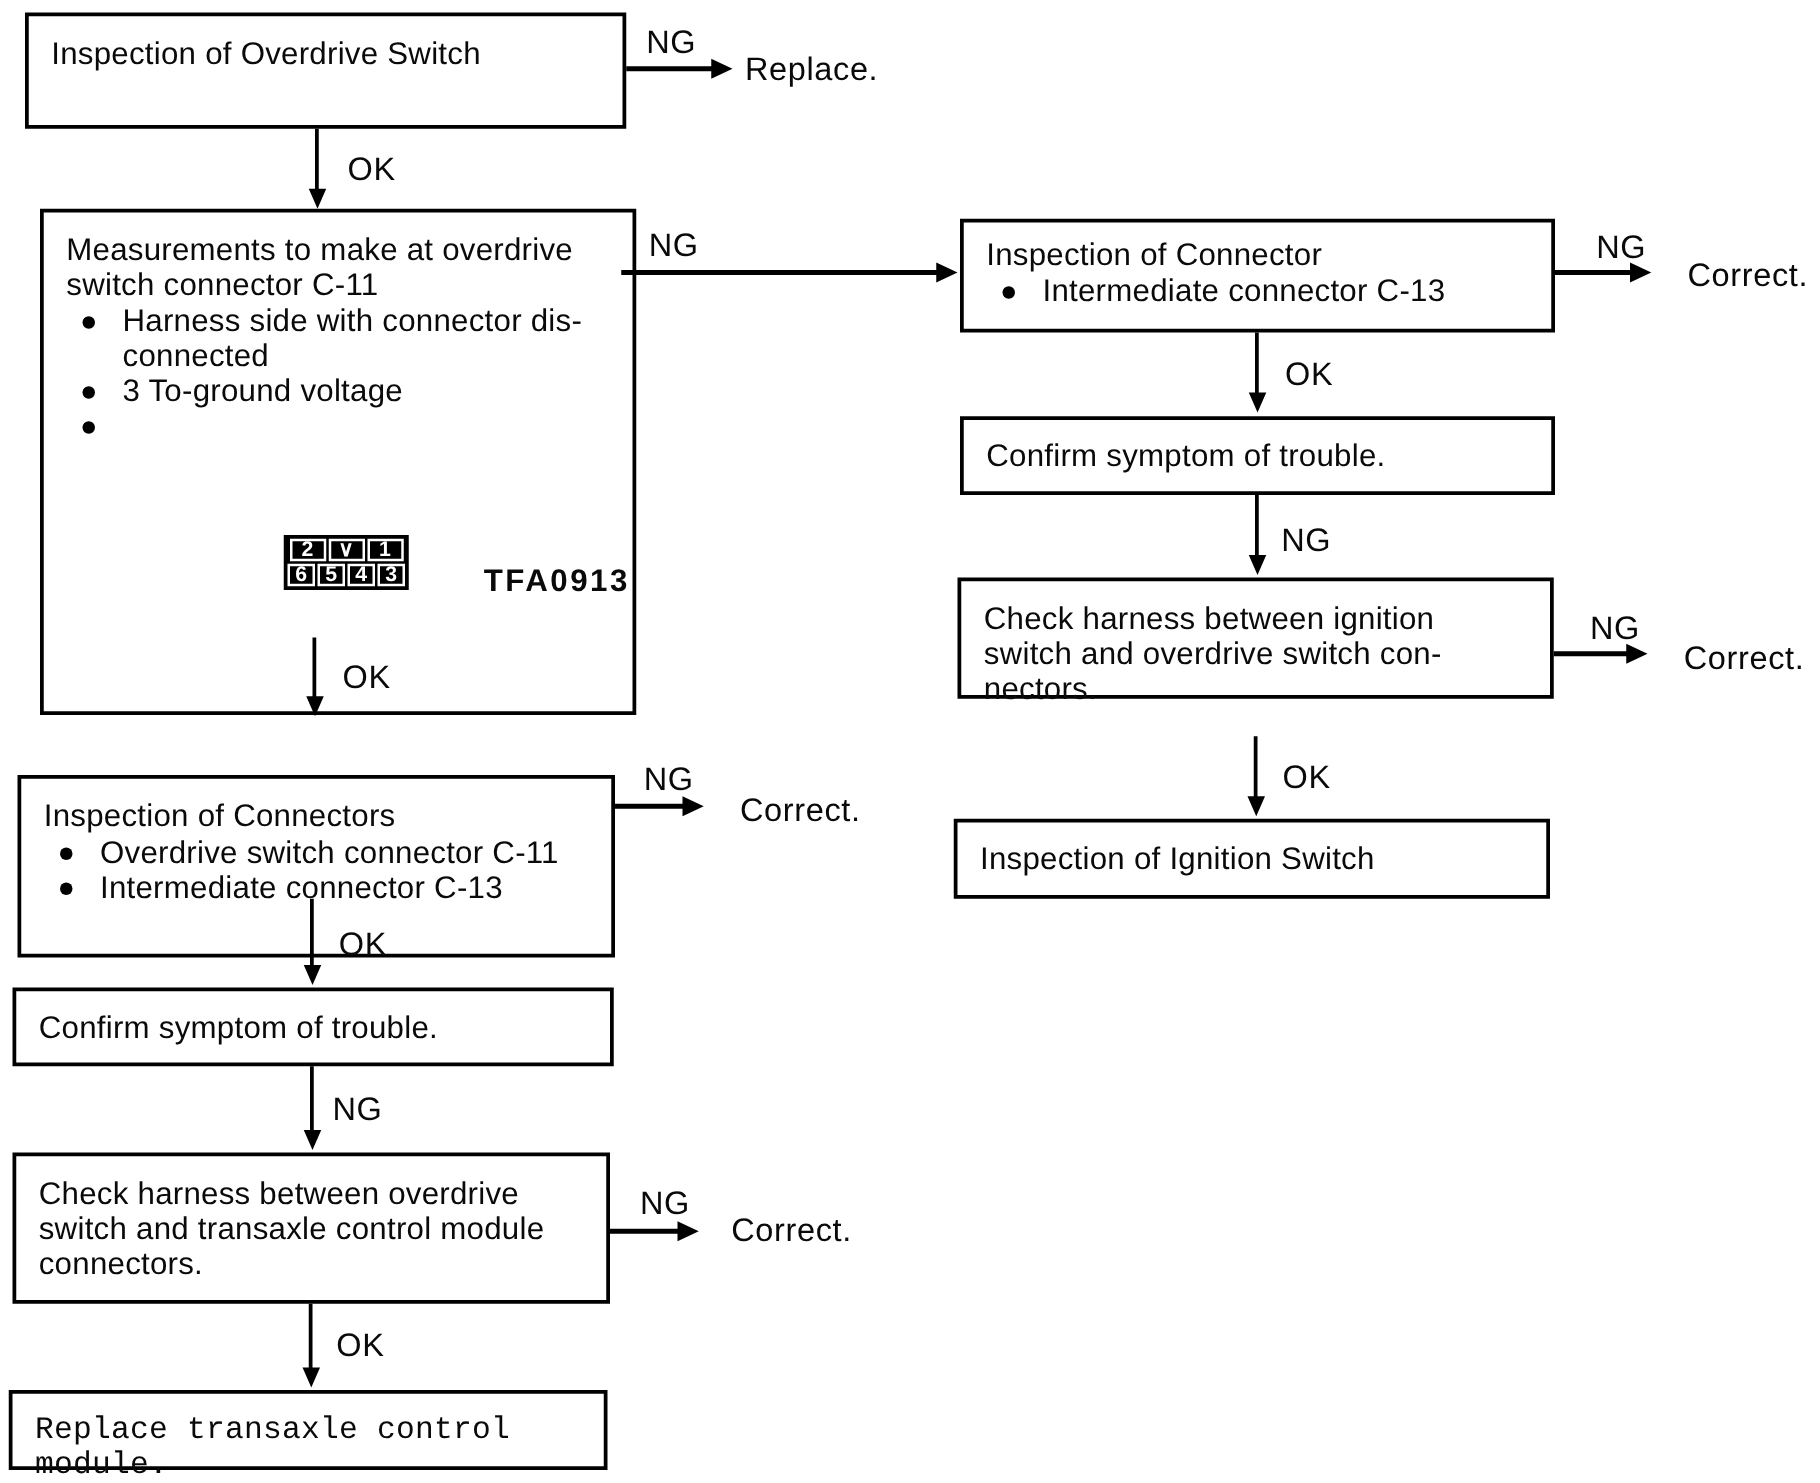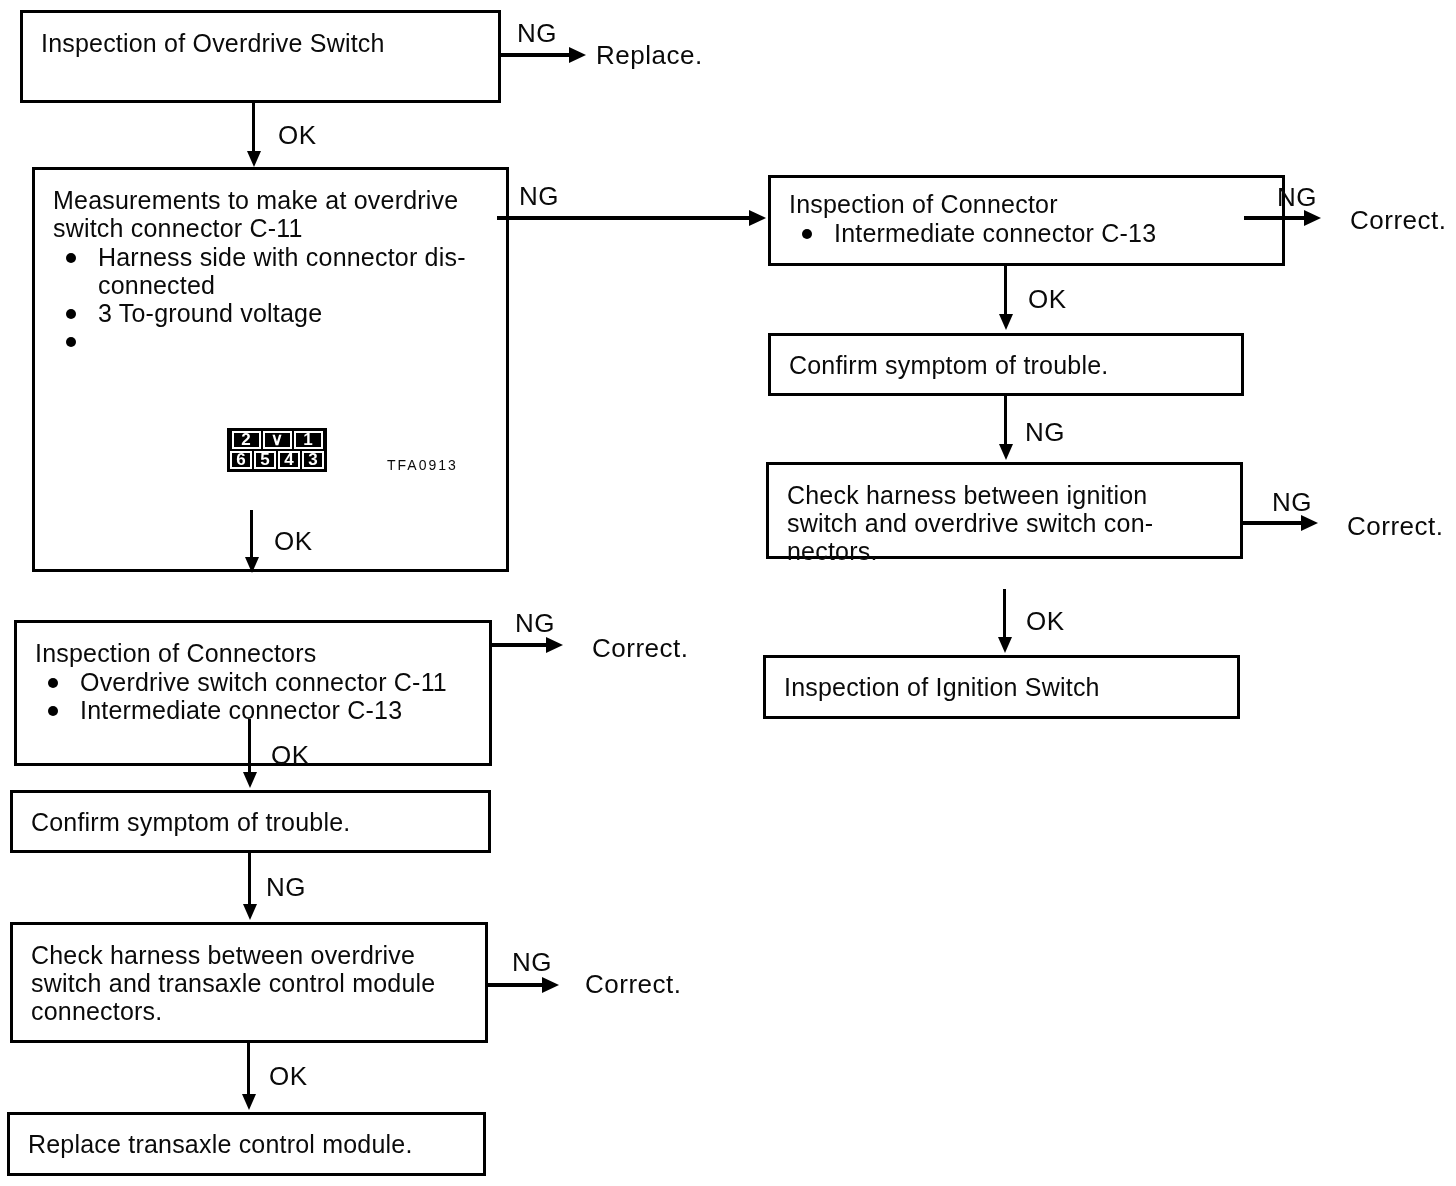--- a/index.html
+++ b/index.html
@@ -34,21 +34,21 @@
   .pin-row { display:flex; gap:2px; justify-content:center; }
   .pin {
     background:#000; color:#fff; border:0;
     width:22px; height:18px;
     font-size:17px; font-weight:bold;
     display:flex; align-items:center; justify-content:center;
     outline:2px solid #fff; outline-offset:-2px;
   }
   .pin.w { width:29px; }
   .figcode {
-    position:absolute; font-size:14px; font-weight:normal; letter-spacing:2px;
+    position:absolute; font-size:25px; font-weight:bold; letter-spacing:2px;
   }
 
   
   .hline { position:absolute; height:4px; background:#000; }
   .vline { position:absolute; width:3px; background:#000; }
   .hline.arrow::after {
     content:""; position:absolute; right:-15px; top:50%; transform:translateY(-50%);
     width:0; height:0;
     border-left:17px solid #000; border-top:8px solid transparent; border-bottom:8px solid transparent;
   }
@@ -161,27 +161,27 @@
     </div>
   </div>
 
   <div class="hline arrow" style="left:488px; top:983px; width:56px;"></div>
   <span class="label" style="left:512px; top:947px;">NG</span>
   <span class="label" style="left:585px; top:969px;">Correct.</span>
 
   <div class="vline arrow" style="left:247px; top:1043px; height:53px;"></div>
   <span class="label" style="left:269px; top:1061px;">OK</span>
 
-  <div class="box" style="left:7px; top:1112px; width:479px; height:64px;">
+  <div class="box" style="left:7px; top:1112px; width:479px; height:64px;font-family:Liberation Mono, monospace;">
     <div class="inner vcent">
       <div class="t">Replace transaxle control module.</div>
     </div>
   </div>
 
-  <div class="box" style="left:768px; top:175px; width:517px; height:91px;">
+  <div class="box" style="left:768px; top:175px; width:476px; height:91px;">
     <div class="inner" style="padding-top:12px;">
       <div class="t">Inspection of Connector</div>
       <ul class="bullets">
         <li>
           <span class="dot"></span>
           <span class="lt">Intermediate connector C-13</span>
         </li>
       </ul>
     </div>
   </div>

